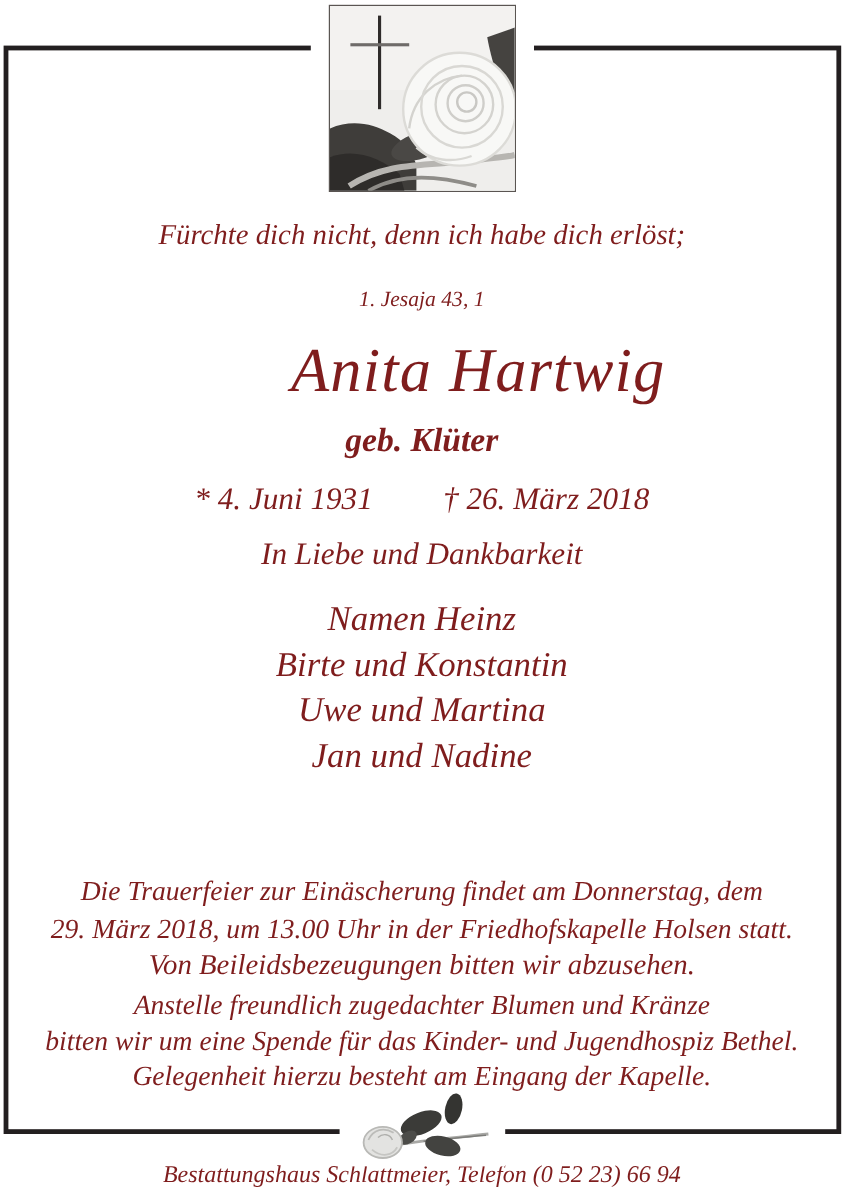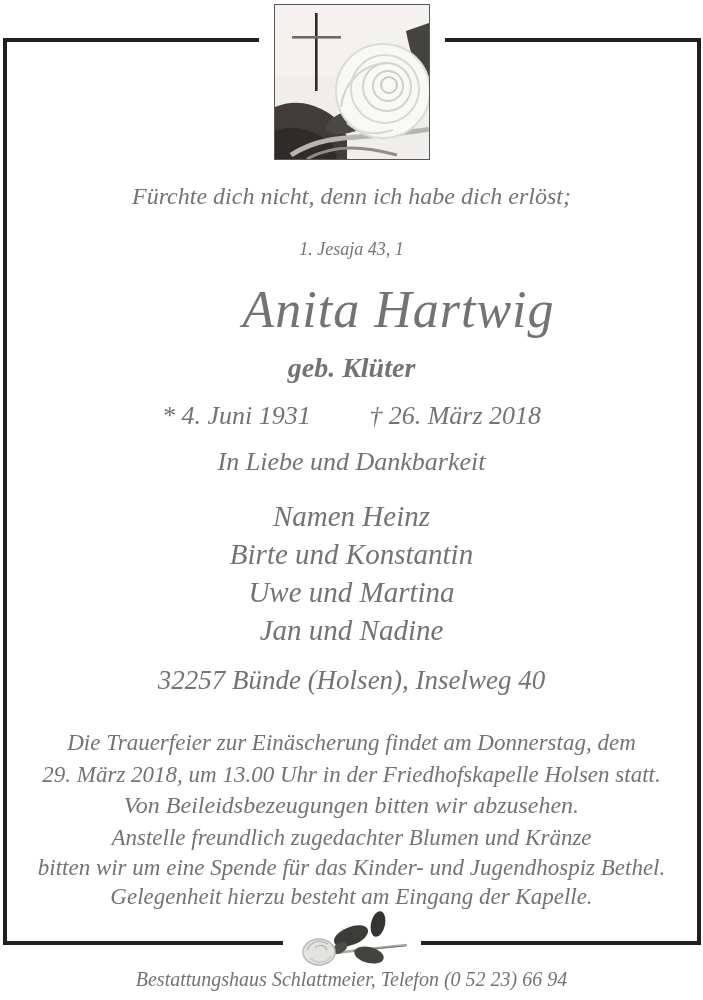--- a/index.html
+++ b/index.html
@@ -3,21 +3,21 @@
 <meta charset="utf-8">
 <style>
   html, body { margin: 0; padding: 0; background: #ffffff; }
   .page {
     position: relative;
     width: 703px;
     height: 1000px;
     background: #ffffff;
     font-family: "Liberation Serif", serif;
     font-style: italic;
-    color: #737373;
+    color: #7f1d1d;
     overflow: hidden;
   }
   .frame {
     position: absolute;
     left: 3px;
     top: 38px;
     width: 698px;
     height: 907px;
     border: 4px solid #231f20;
     box-sizing: border-box;
@@ -117,21 +117,20 @@
 
   <p class="centered tribute">In Liebe und Dankbarkeit</p>
 
   <div class="centered mourners">
     <div>Namen Heinz</div>
     <div>Birte und Konstantin</div>
     <div>Uwe und Martina</div>
     <div>Jan und Nadine</div>
   </div>
 
-  <p class="centered address">32257 Bünde (Holsen), Inselweg 40</p>
 
   <p class="centered funeral">
     <span>Die Trauerfeier zur Einäscherung findet am Donnerstag, dem</span><br>
     <span>29. März 2018, um 13.00 Uhr in der Friedhofskapelle Holsen statt.</span>
   </p>
 
   <p class="centered condolence">Von Beileidsbezeugungen bitten wir abzusehen.</p>
 
   <p class="centered donation">
     <span>Anstelle freundlich zugedachter Blumen und Kränze</span><br>

